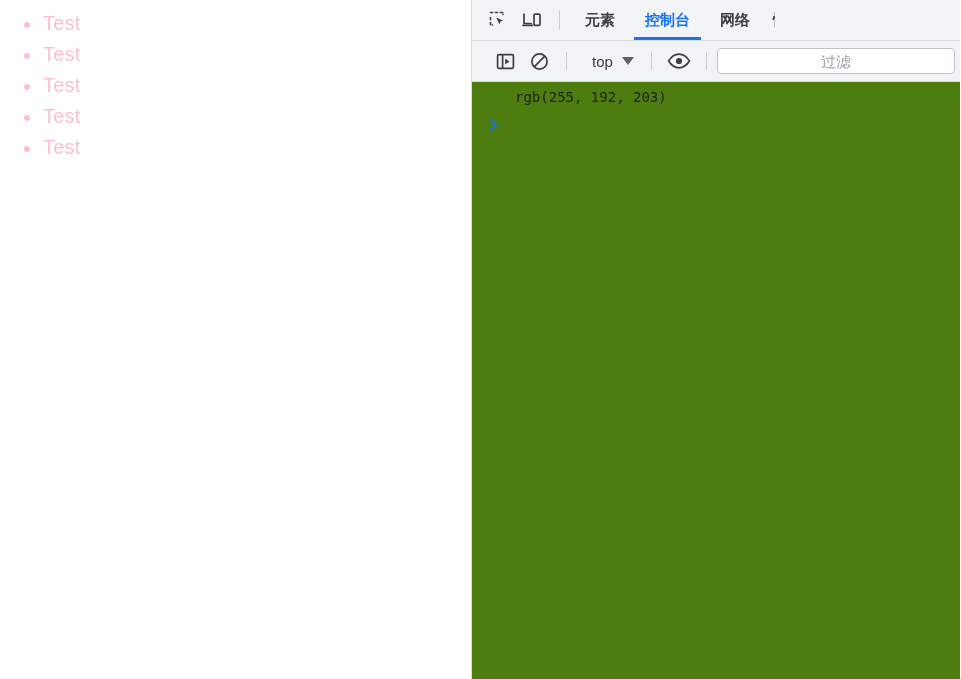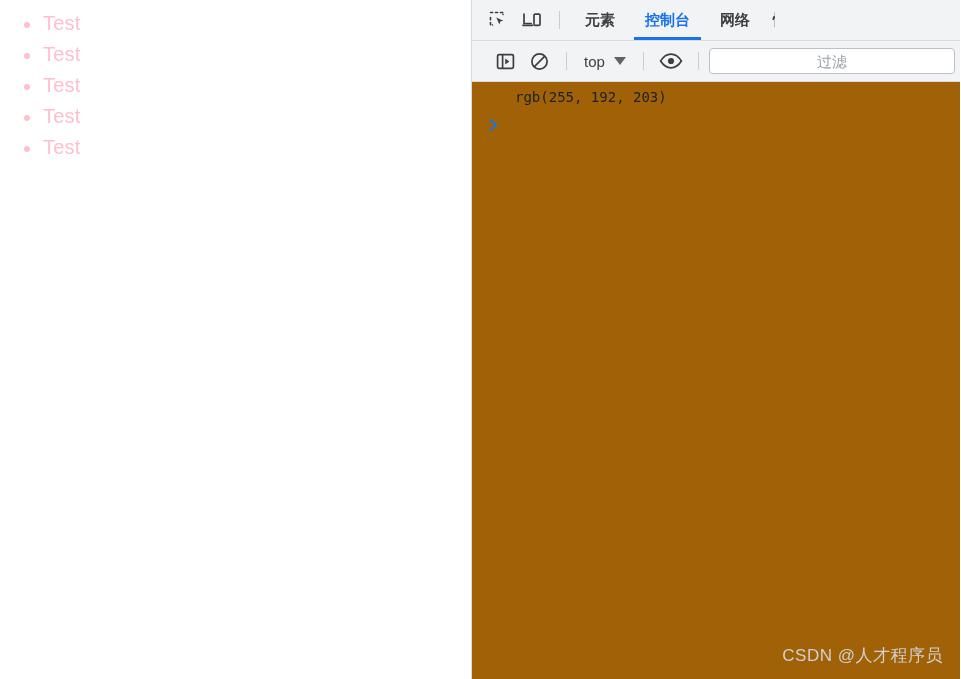--- a/index.html
+++ b/index.html
@@ -101,20 +101,21 @@
     padding-left:7px;
   }
   .ctx-select {
     display:flex; align-items:center;
     gap:9px;
     padding:3px 7px;
     font-size:15px;
     color:#3c4043;
     cursor:pointer;
     border-radius:3px;
+    margin-left:8px;
   }
   .caret-down {
     width:0; height:0;
     border-left:6px solid transparent;
     border-right:6px solid transparent;
     border-top:8px solid #5f6368;
   }
   .filter-input {
     flex:1 1 auto;
     height:26px;
@@ -127,21 +128,21 @@
     font-size:15px;
     color:#202124;
     outline:none;
     text-align:center;
   }
   .filter-input::placeholder { color:#9aa0a6; }
 
   
   .dt-console {
     flex:1 1 auto;
-    background:#a16207;
+    background:#4d7c0f;
     overflow:hidden;
     position:relative;
   }
   .console-row {
     display:flex;
     align-items:flex-start;
     padding:6px 0 4px 0;
     min-height:24px;
   }
   .console-gutter {
@@ -277,17 +278,16 @@
 
       <div class="prompt-row">
         <div class="prompt-caret">
           <svg width="12" height="14" viewBox="0 0 12 14">
             <path d="M2.5 2.2L8.2 7l-5.7 4.8" stroke="#1a73e8" stroke-width="2.1" fill="none" stroke-linecap="round" stroke-linejoin="round"></path>
           </svg>
         </div>
         <div class="console-text"></div>
       </div>
 
-      <div class="watermark">CSDN @人才程序员</div>
     </div>
 
   </div>
 </div>
 
 </body></html>

